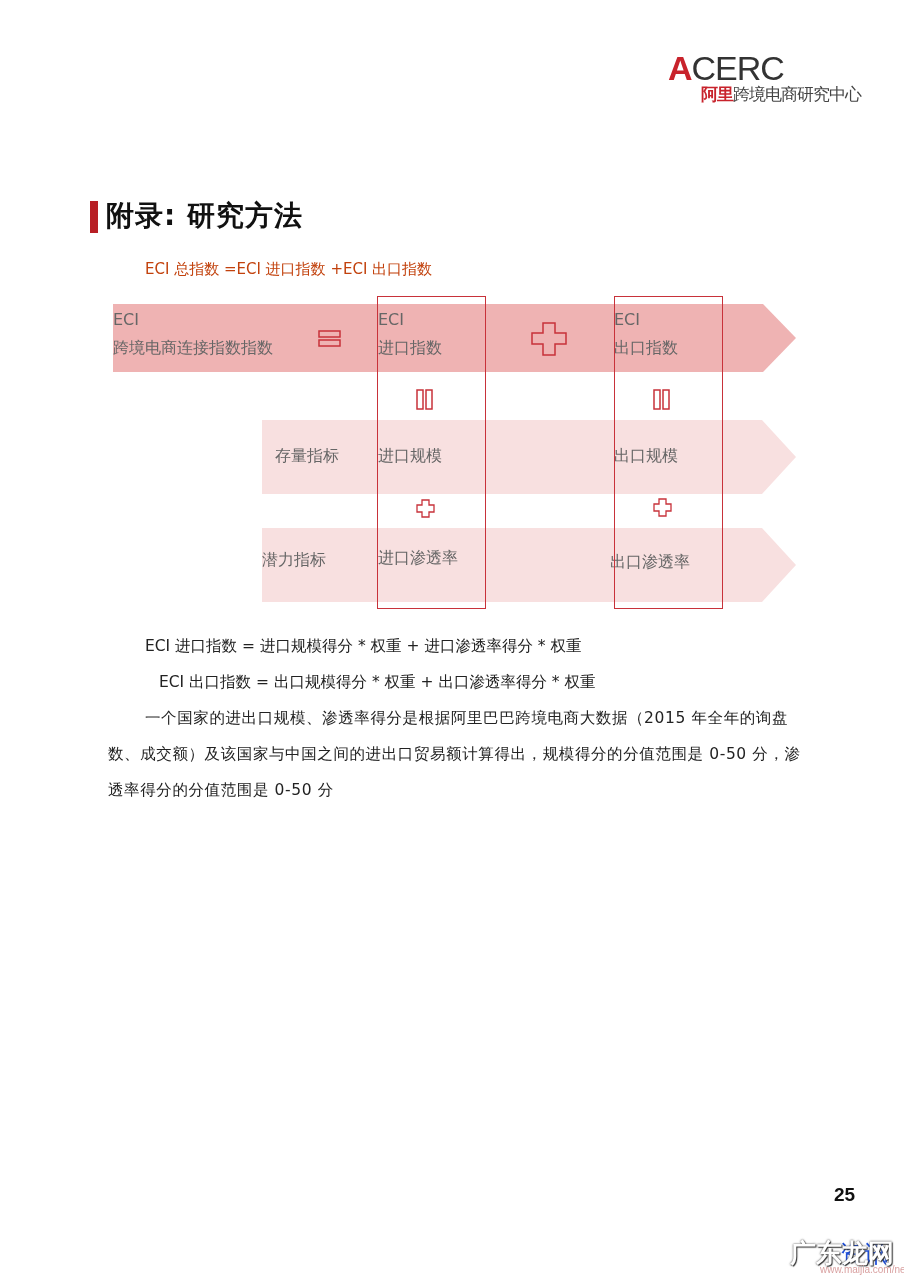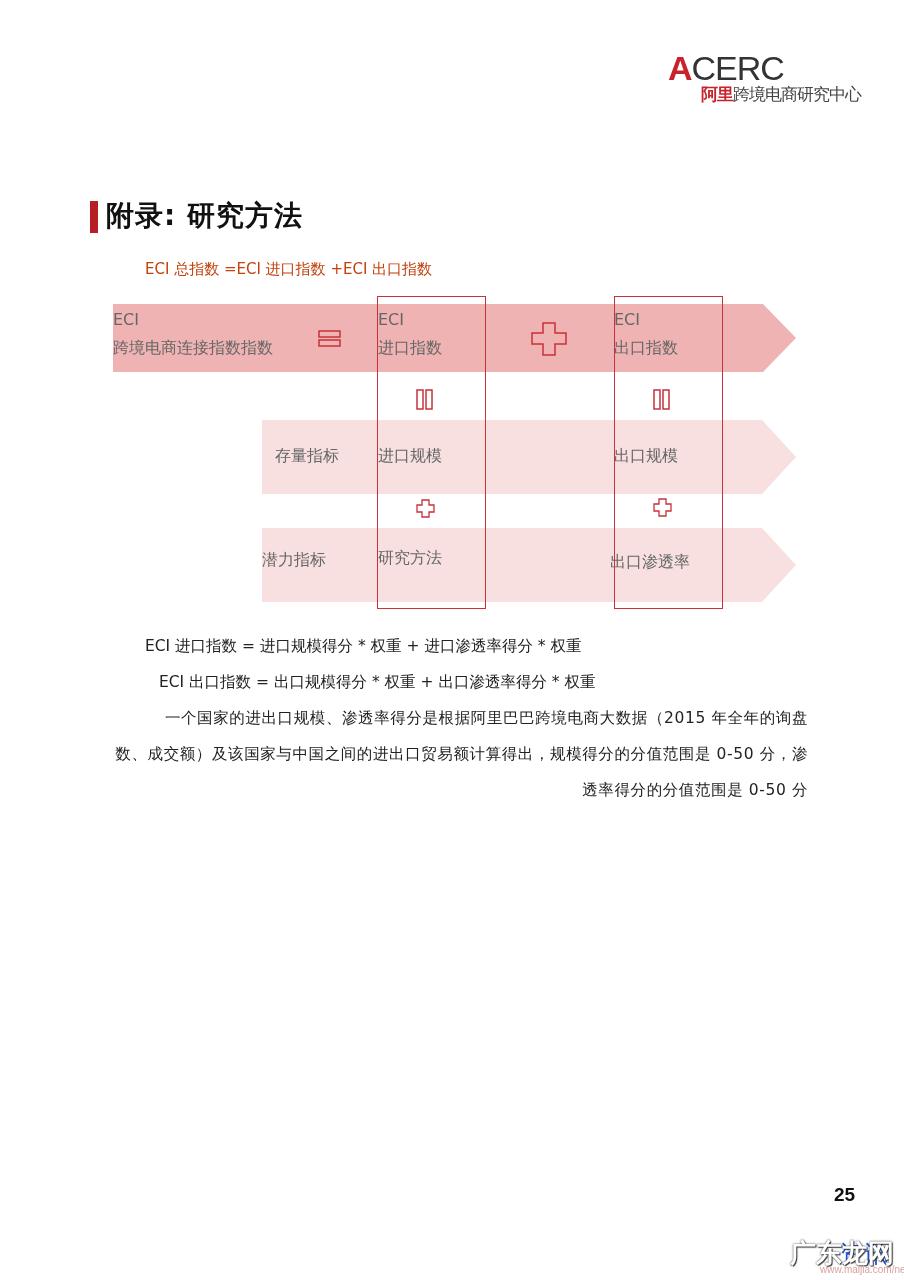--- a/index.html
+++ b/index.html
@@ -26,21 +26,21 @@
   .band-mid { left:262px; top:420px; width:534px; height:74px; }
   .band-bot { left:262px; top:528px; width:534px; height:74px; }
   .band svg { position:absolute; left:0; top:0; }
 
   .cell { position:absolute; text-align:left; color:#666; font-size:16px; line-height:28px; }
   .redbox { position:absolute; border:1.5px solid #c8323a; box-sizing:border-box; }
 
   .body-text { font-size:15.5px; line-height:36px; color:#222; }
   .line1 { left:145px; top:628px; white-space:nowrap; }
   .line2 { left:159px; top:664px; white-space:nowrap; }
-  .para { left:108px; top:700px; width:700px; text-indent:37px; letter-spacing:0.6px;text-align:right; }
+  .para { left:108px; top:700px; width:700px; text-indent:37px; letter-spacing:0.6px; }
 
   .page-num { left:812px; top:1184px; font-family:"Liberation Sans", sans-serif; font-weight:bold; font-size:19px; color:#111;margin-left:22px; }
   .wm { left:790px; top:1236px; font-size:26px; font-weight:bold; color:#fff; text-shadow:0 0 2px #333, 1px 1px 1px #333; white-space:nowrap; }
   .wm-url { left:820px; top:1264px; font-size:10px; color:#d9a0a0; white-space:nowrap; font-family:"Liberation Sans", sans-serif; }
   .wm-bg { left:840px; top:1238px; font-size:24px; color:#1d4ed8; font-weight:normal; white-space:nowrap; }
 </style>
 </head>
 <body>
 
 <div class="abs logo">
@@ -103,21 +103,21 @@
   <div class="cell" style="left:614px; top:442px; width:106px;">出口规模</div>
 
   <svg class="abs" style="left:416px; top:499px;" width="20" height="20">
     <polygon points="6,1 13,1 13,6 18,6 18,13 13,13 13,18 6,18 6,13 1,13 1,6 6,6" fill="none" stroke="#c8323a" stroke-width="1.3"></polygon>
   </svg>
   <svg class="abs" style="left:653px; top:498px;" width="20" height="20">
     <polygon points="6,1 13,1 13,6 18,6 18,13 13,13 13,18 6,18 6,13 1,13 1,6 6,6" fill="none" stroke="#c8323a" stroke-width="1.3"></polygon>
   </svg>
 
   <div class="cell" style="left:262px; top:546px; width:116px;">潜力指标</div>
-  <div class="cell" style="left:378px; top:544px; width:106px;">研究方法</div>
+  <div class="cell" style="left:378px; top:544px; width:106px;">进口渗透率</div>
   <div class="cell" style="left:610px; top:548px; width:114px;">出口渗透率</div>
 
   <div class="redbox" style="left:377px; top:296px; width:109px; height:313px;"></div>
   <div class="redbox" style="left:614px; top:296px; width:109px; height:313px;"></div>
 </div>
 
 <div class="abs body-text line1">ECI 进口指数 = 进口规模得分 * 权重 + 进口渗透率得分 * 权重</div>
 <div class="abs body-text line2">ECI 出口指数 = 出口规模得分 * 权重 + 出口渗透率得分 * 权重</div>
 <div class="abs body-text para">一个国家的进出口规模、渗透率得分是根据阿里巴巴跨境电商大数据（2015 年全年的询盘数、成交额）及该国家与中国之间的进出口贸易额计算得出，规模得分的分值范围是 0-50 分，渗透率得分的分值范围是 0-50 分</div>
 

